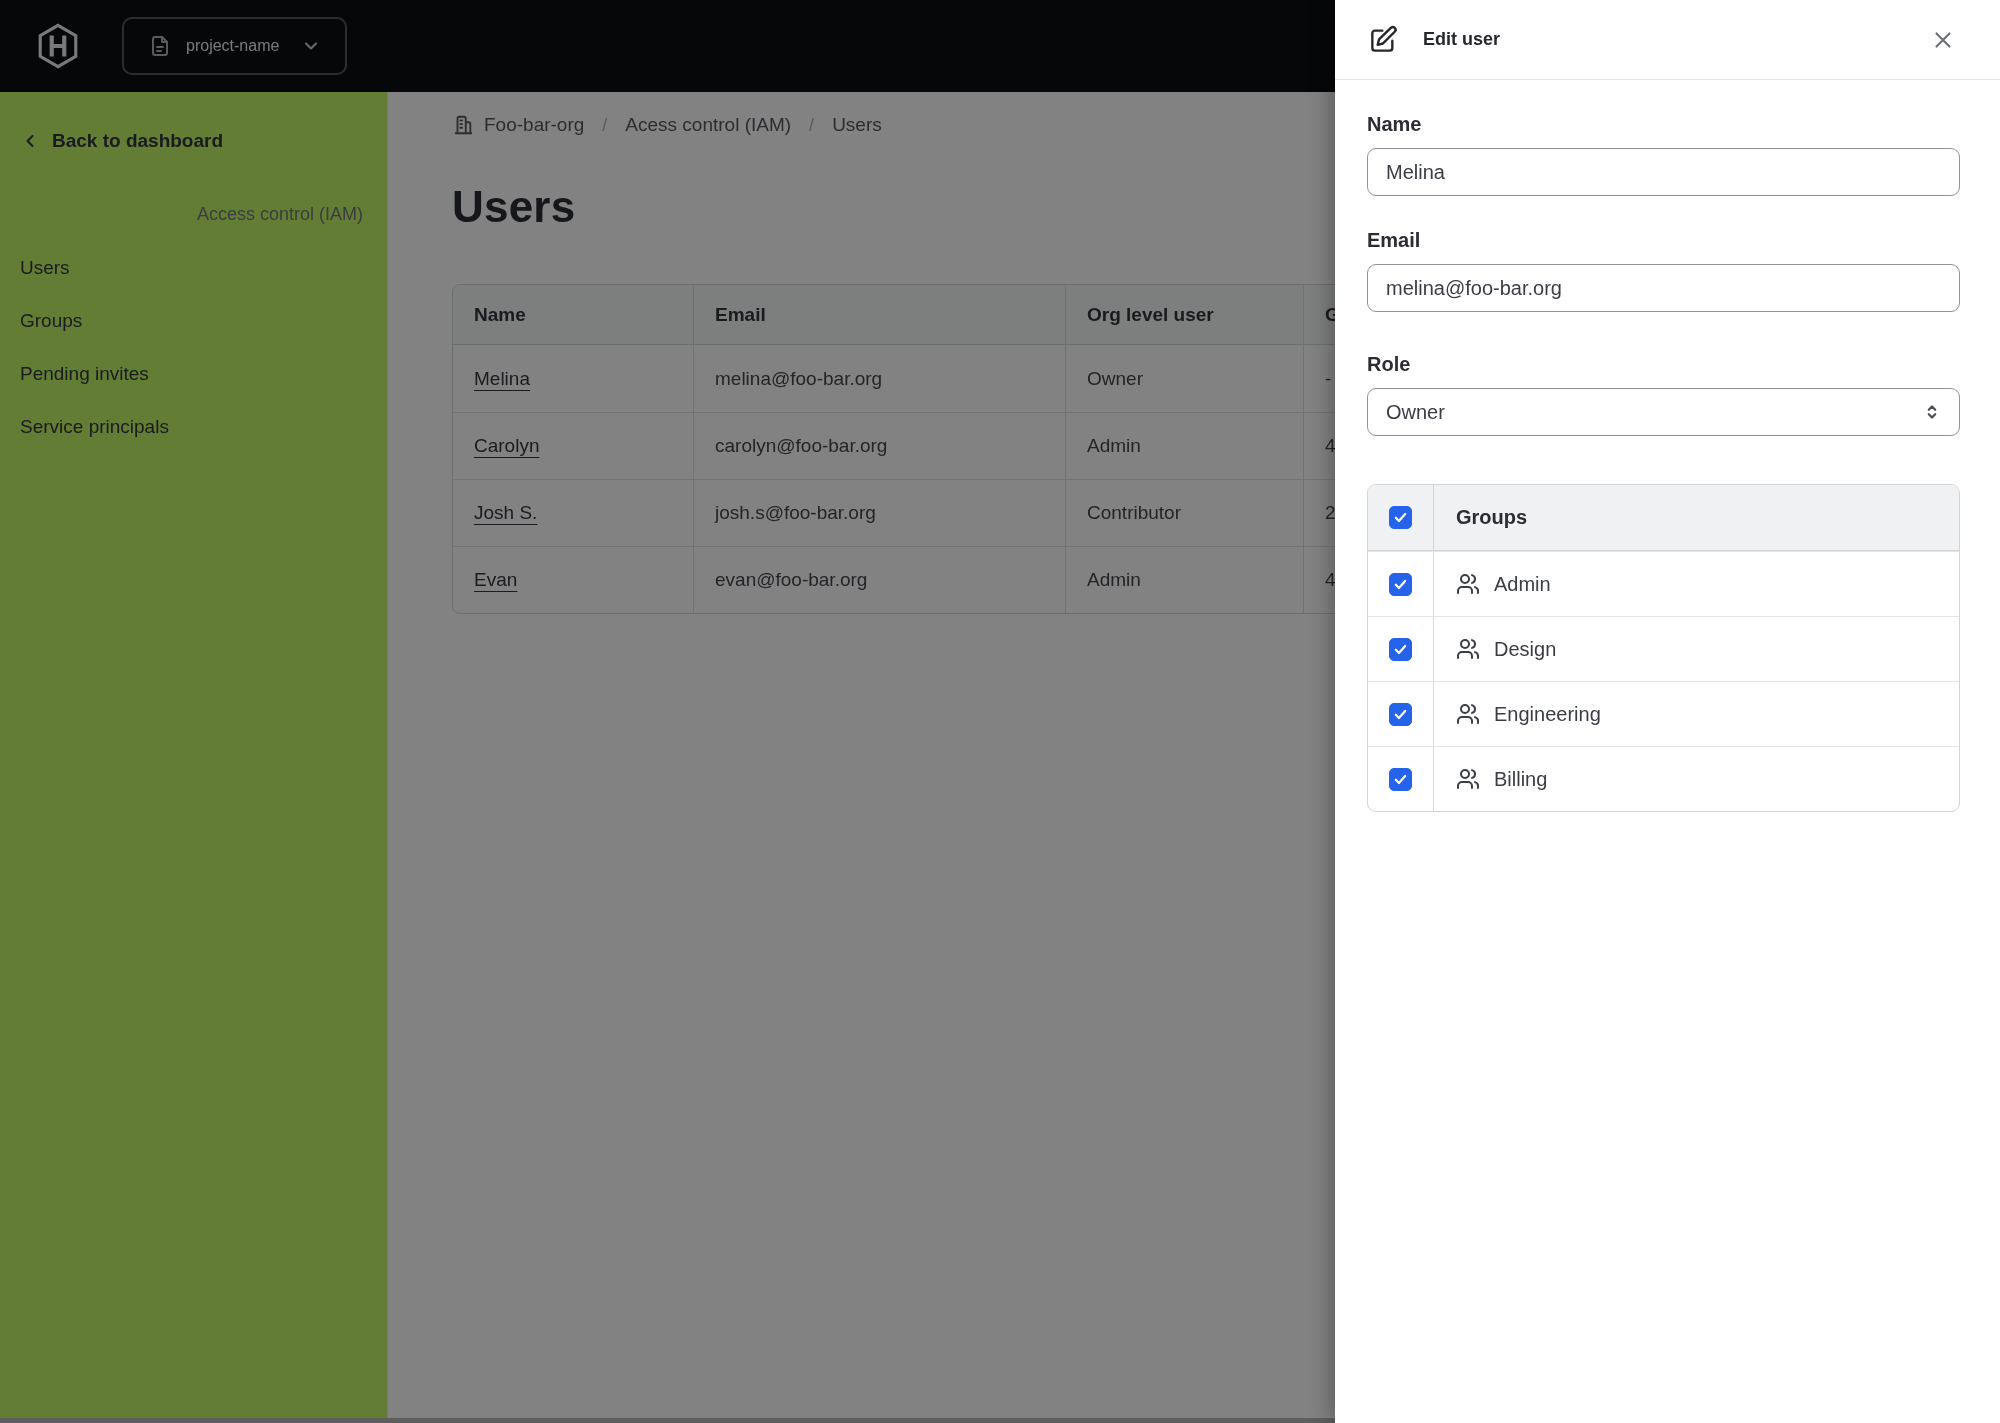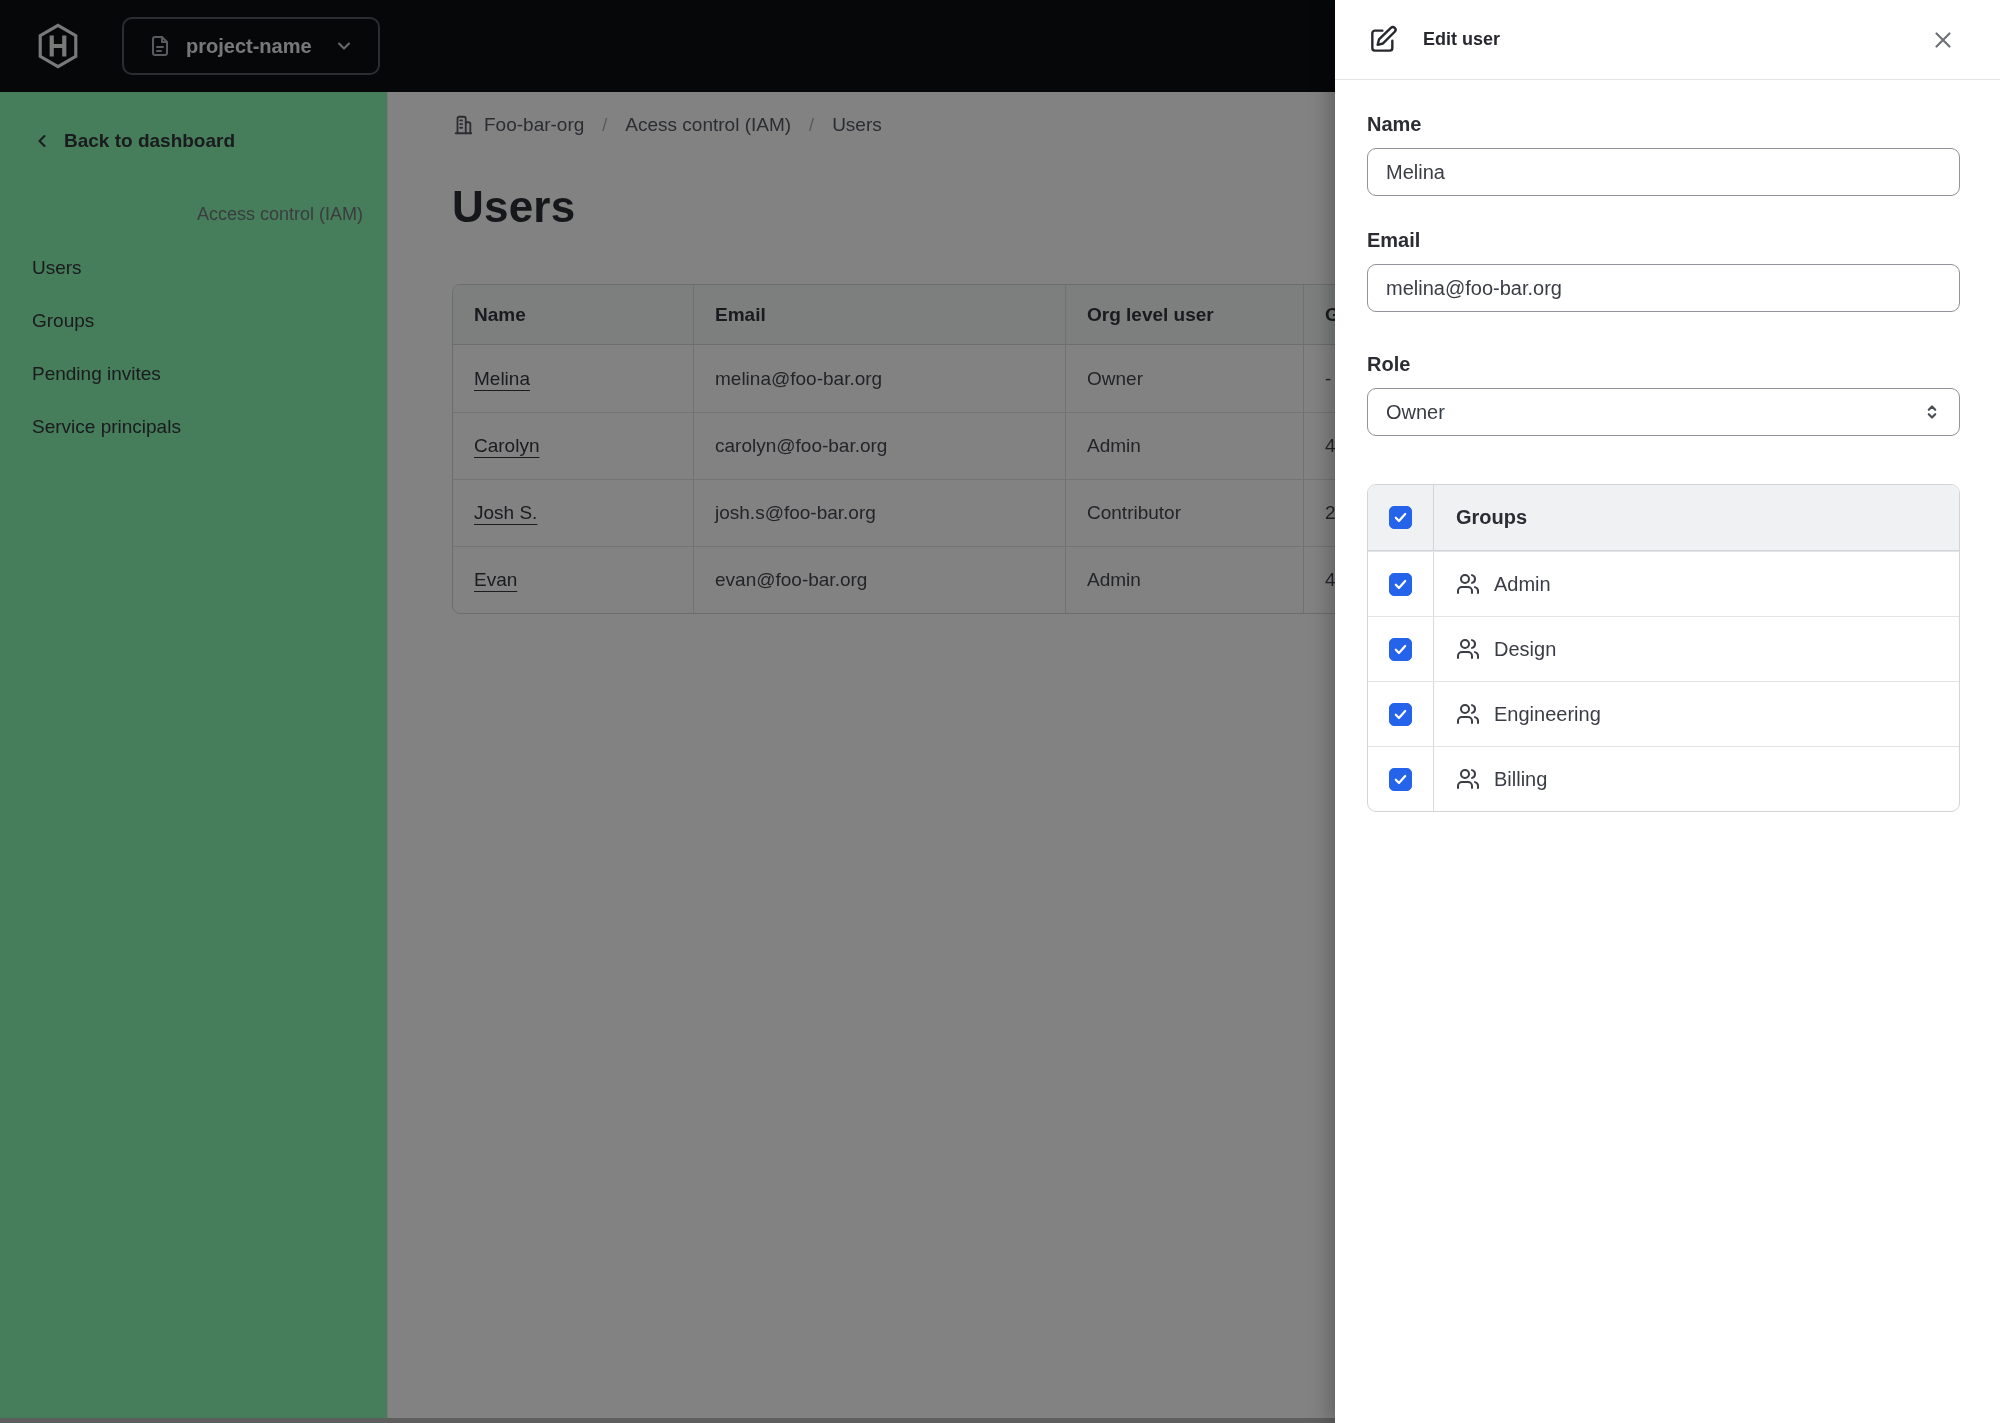--- a/index.html
+++ b/index.html
@@ -20,32 +20,32 @@
     display: flex; align-items: center;
     padding-left: 36px;
     z-index: 1;
   }
   .logo { width: 44px; height: 46px; color: #e8e9ea; margin-right: 42px; cursor: pointer; }
   .project-btn {
     display: flex; align-items: center; gap: 14px;
     height: 58px; padding: 0 24px;
     border: 2px solid #53565e; border-radius: 10px;
     background: transparent; color: #e6e7e9;
-    font-size: 20px; font-weight: 700; font-family: inherit;
+    font-size: 16px; font-weight: 400; font-family: inherit;
     cursor: pointer;
   }
   .project-btn .doc { color: #aaadb3; }
   .project-btn .chev { color: #c8cacd; margin-left: 8px; }
 
   
   .sidebar {
     position: absolute; top: 92px; left: 0; width: 388px; bottom: 0;
-    background: #86efac;
+    background: #bef264;
     border-right: 1px solid #e8e9ea;
-    padding: 38px 24px 0 32px;
+    padding: 38px 24px 0 20px;
     z-index: 1;
   }
   .back-link {
     display: flex; align-items: center; gap: 12px;
     font-size: 19px; font-weight: 600; color: #32343a;
     text-decoration: none; cursor: pointer;
   }
   .back-link .chev { color: #32343a; }
   .side-section-label {
     margin-top: 52px;

